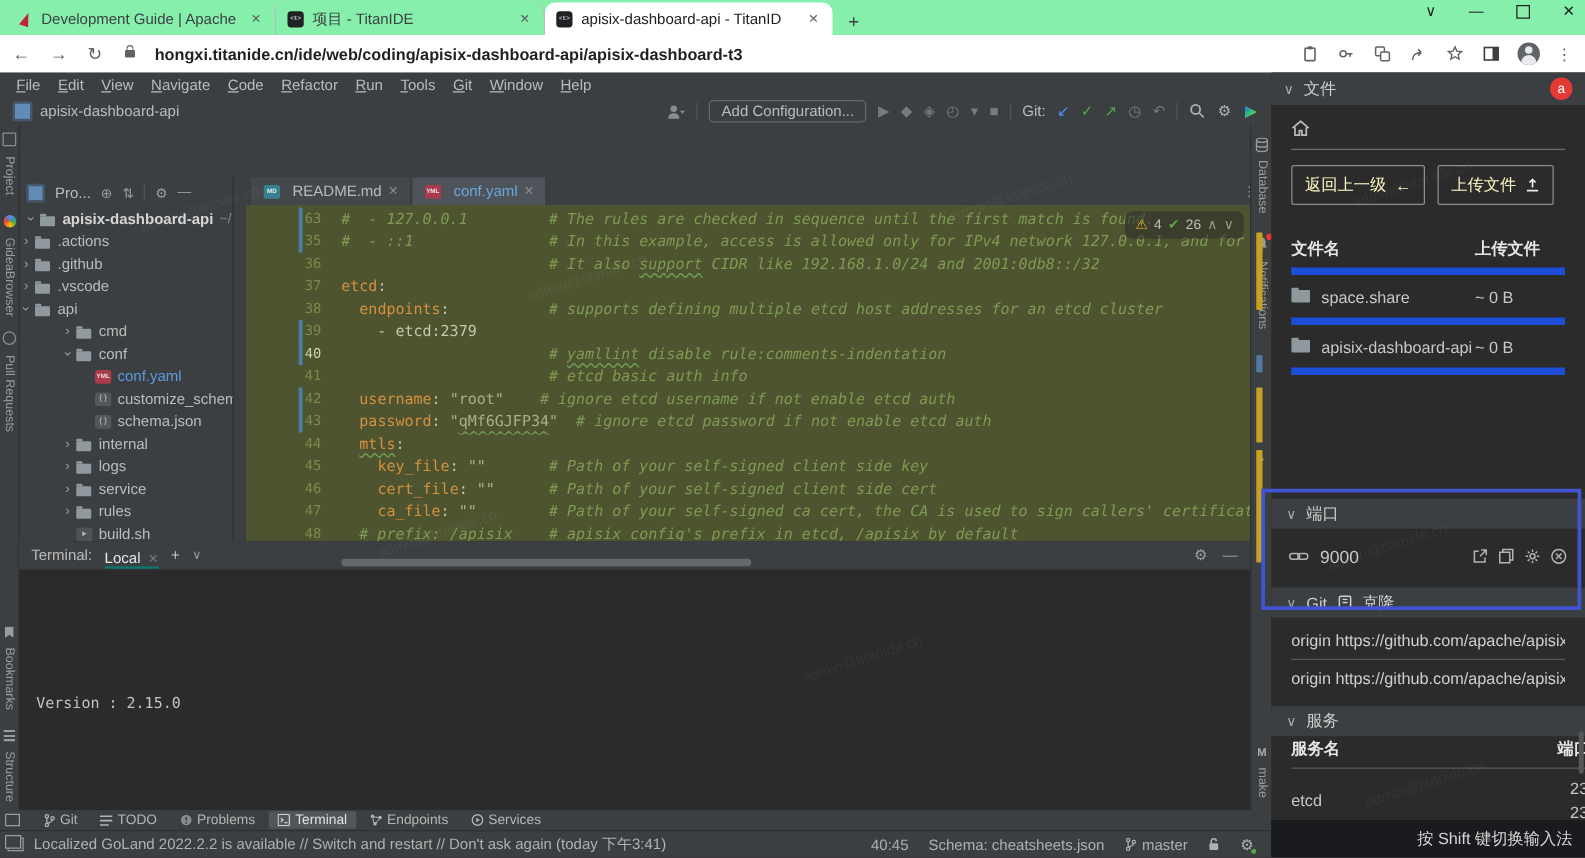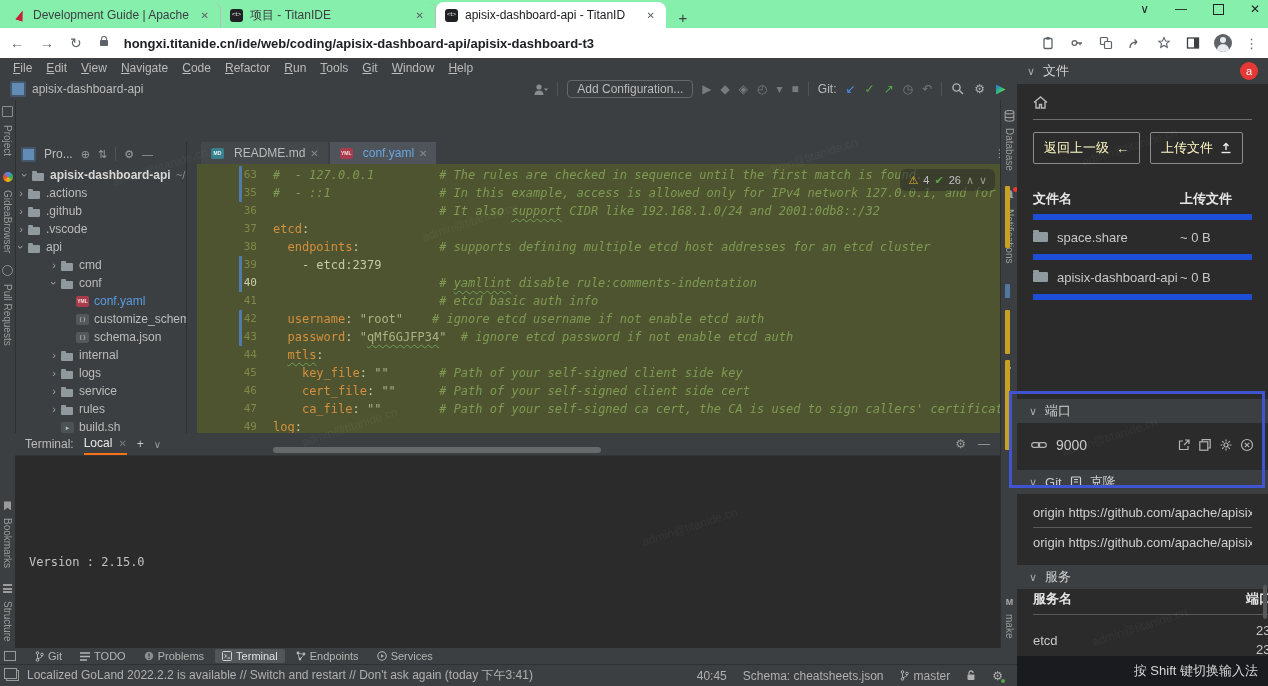--- a/index.html
+++ b/index.html
@@ -139,21 +139,21 @@
         font-size:10px;color:#9b9b9b;}
   .rs-chev{margin-top:92px;color:#b9b9b9;font-size:11px;}
   .belldot{position:relative;margin:12px 0 2px;}
   .reddot{position:absolute;top:-2px;right:-3px;width:5px;height:5px;border-radius:50%;background:#e53935;}
   .mico{font-size:9px;color:#a9a9a9;font-weight:bold;margin:8px 0 1px;}
 
   
   .terminal{position:absolute;left:15px;top:375px;width:985px;height:215px;background:#2b2b2b;}
   .thead{height:22px;background:#3c3f41;display:flex;align-items:center;padding:0 10px;gap:10px;
         font-size:12px;color:#bbb;border-bottom:1px solid #323435;}
-  .ttab{color:#e8e8e8;height:22px;display:flex;align-items:center;gap:6px;border-bottom:2px solid #f97316;box-sizing:border-box;}
+  .ttab{color:#e8e8e8;height:22px;display:flex;align-items:flex-end;gap:6px;border-bottom:2px solid #0f766e;box-sizing:border-box;}
   .ttab .x{color:#777;font-size:10px;}
   .thright{margin-left:auto;display:flex;gap:12px;color:#9a9a9a;}
   .tbody{padding:12px 0 0 14px;font-family:"DejaVu Sans Mono","Liberation Mono",monospace;
         font-size:12px;line-height:27px;color:#c2c2c2;white-space:pre;}
 
   
   .bbar{position:absolute;left:0;top:590px;width:1017px;height:16px;background:#3c3f41;display:flex;
         align-items:center;font-size:11px;color:#b4b4b4;gap:4px;padding-left:2px;box-sizing:border-box;}
   .cornerico{width:10px;height:8px;border:1.2px solid #9a9a9a;margin:0 8px 0 2px;position:relative;}
   .bitem{display:flex;align-items:center;gap:4px;padding:1px 7px;border-radius:2px;}
@@ -538,20 +538,21 @@
           <div class="crow vb"><span class="gut">43</span><span class="ctext"><span class="tk pln">  </span><span class="tk key">password</span><span class="tk pln">: </span><span class="tk str">"</span><span class="tk str typo">qMf6GJFP34</span><span class="tk str">"</span><span class="tk cmt">  # ignore etcd password if not enable etcd auth</span></span></div>
 
           <div class="crow"><span class="gut">44</span><span class="ctext"><span class="tk pln">  </span><span class="tk key typo">mtls</span><span class="tk pln">:</span></span></div>
 
           <div class="crow"><span class="gut">45</span><span class="ctext"><span class="tk pln">    </span><span class="tk key">key_file</span><span class="tk pln">: </span><span class="tk str">""</span><span class="tk cmt">       # Path of your self-signed client side key</span></span></div>
 
           <div class="crow"><span class="gut">46</span><span class="ctext"><span class="tk pln">    </span><span class="tk key">cert_file</span><span class="tk pln">: </span><span class="tk str">""</span><span class="tk cmt">      # Path of your self-signed client side cert</span></span></div>
 
           <div class="crow"><span class="gut">47</span><span class="ctext"><span class="tk pln">    </span><span class="tk key">ca_file</span><span class="tk pln">: </span><span class="tk str">""</span><span class="tk cmt">        # Path of your self-signed ca cert, the CA is used to sign callers' certificates</span></span></div>
 
+          <div class="crow"><span class="gut">48</span><span class="ctext"><span class="tk cmt">  # prefix: </span><span class="tk cmt typo">/apisix</span><span class="tk cmt">    # </span><span class="tk cmt typo">apisix</span><span class="tk cmt"> config's prefix in etcd, </span><span class="tk cmt typo">/apisix</span><span class="tk cmt"> by default</span></span></div>
 
           <div class="crow"><span class="gut">49</span><span class="ctext"><span class="tk key">log</span><span class="tk pln">:</span></span></div>
 
         <div class="stripe">
           <div class="seg" style="top:22px;height:62px;"></div>
           <div class="segb" style="top:120px;height:14px;"></div>
           <div class="seg" style="top:146px;height:44px;"></div>
           <div class="seg" style="top:196px;height:90px;"></div>
         </div>
         <div class="hscroll"></div>

